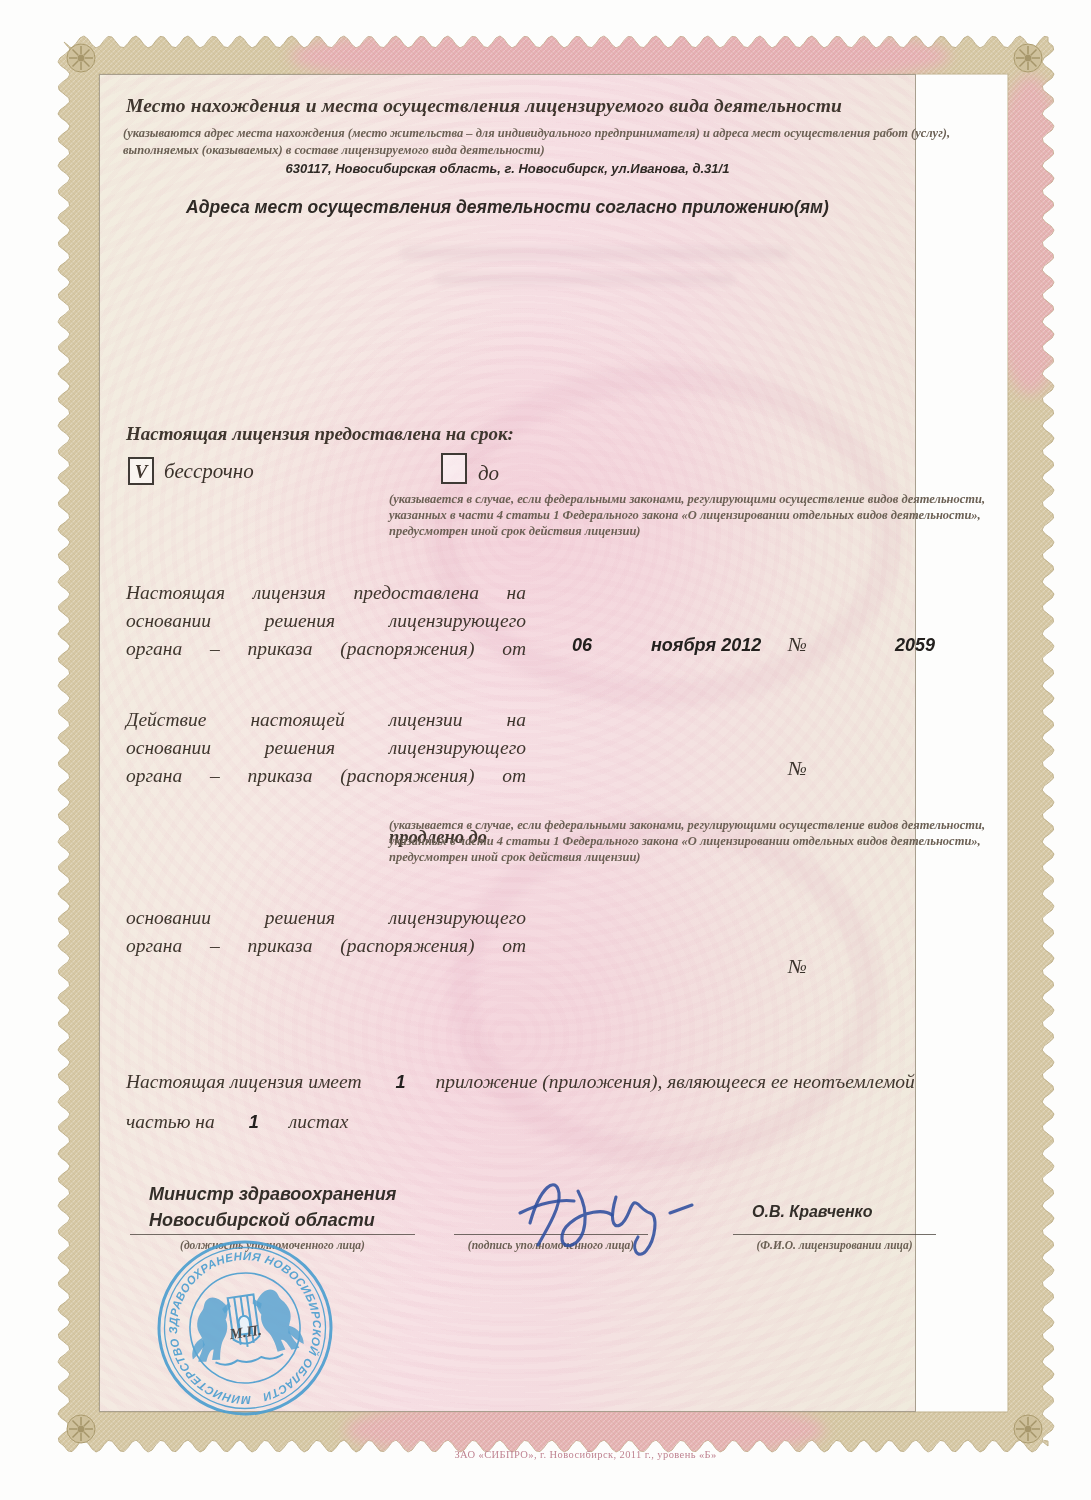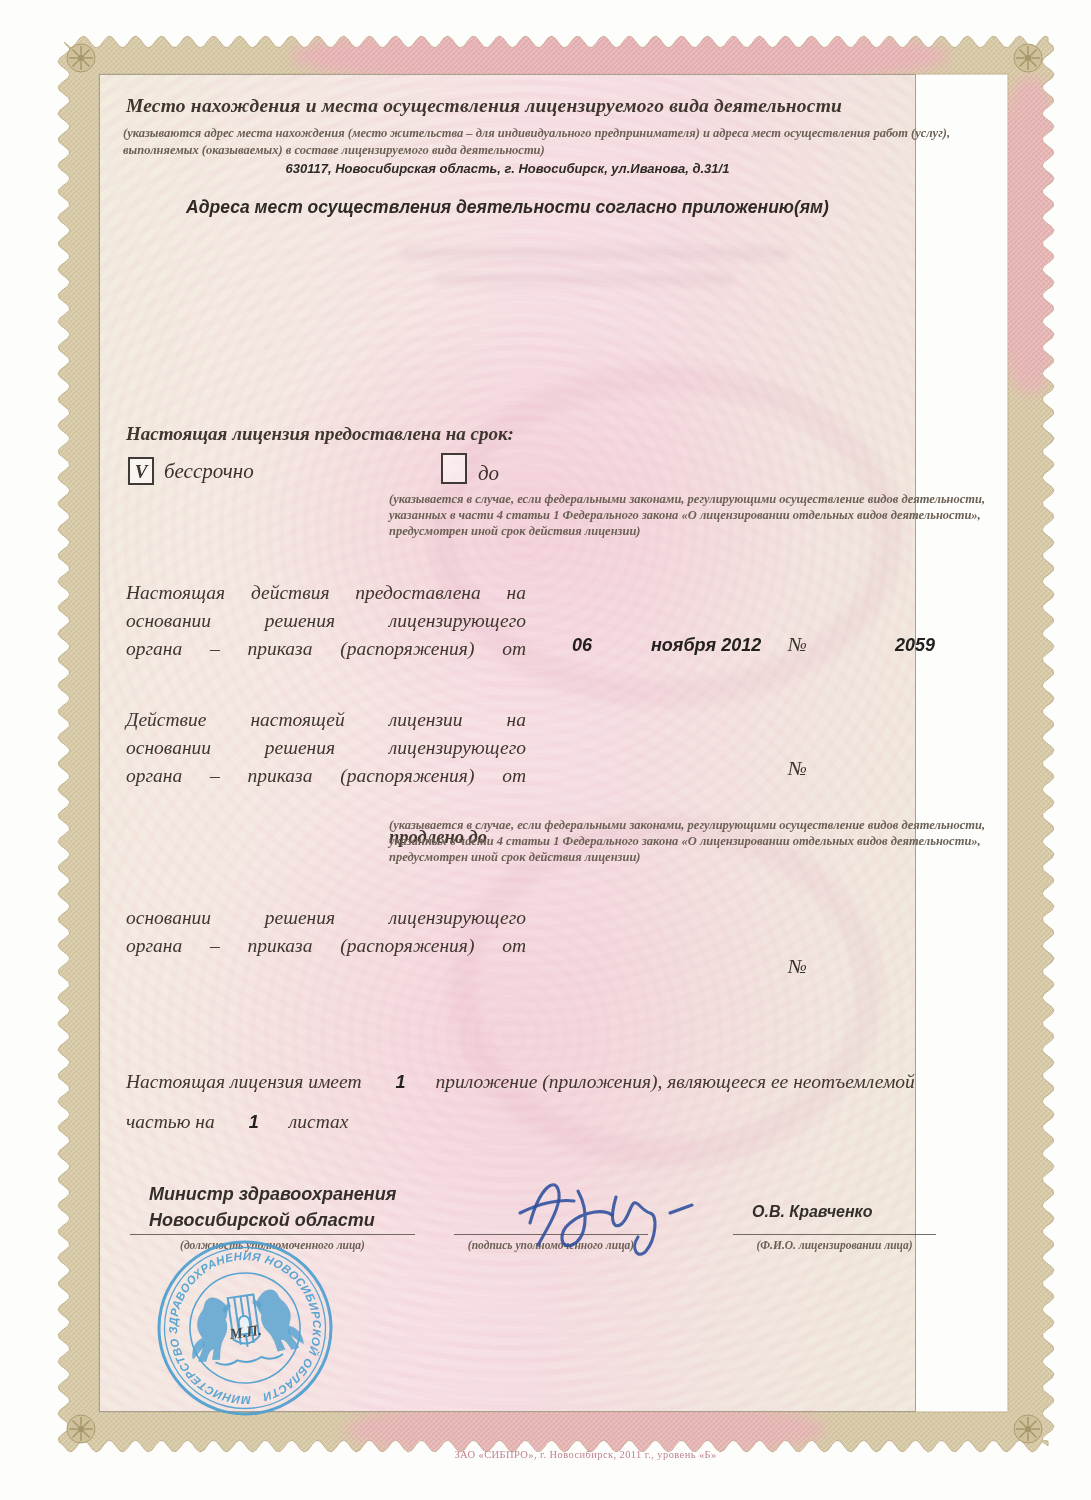--- a/index.html
+++ b/index.html
@@ -170,21 +170,21 @@
     <div class="abs term-heading">Настоящая лицензия предоставлена на срок:</div>
     <div class="abs cbox cb1">
       <span>V</span>
     </div>
     <div class="abs cb-label cb1-label">бессрочно</div>
     <div class="abs cbox cb2"></div>
     <div class="abs cb-label cb2-label">до</div>
     <div class="abs lawnote ln1">(указывается в случае, если федеральными законами, регулирующими осуществление видов деятельности, указанных в части 4 статьи 1 Федерального закона «О лицензировании отдельных видов деятельности», предусмотрен иной срок действия лицензии)</div>
 
     <div class="abs para p1">
-      <div class="jline">Настоящая действия предоставлена на</div>
+      <div class="jline">Настоящая лицензия предоставлена на</div>
       <div class="jline">основании решения лицензирующего</div>
       <div class="jline">органа – приказа (распоряжения) от</div>
     </div>
     <div class="abs val v-day">06</div>
     <div class="abs val v-month">ноября 2012</div>
     <div class="abs numsign ns1">№</div>
     <div class="abs val v-num">2059</div>
 
     <div class="abs para p2">
       <div class="jline">Действие настоящей лицензии на</div>

